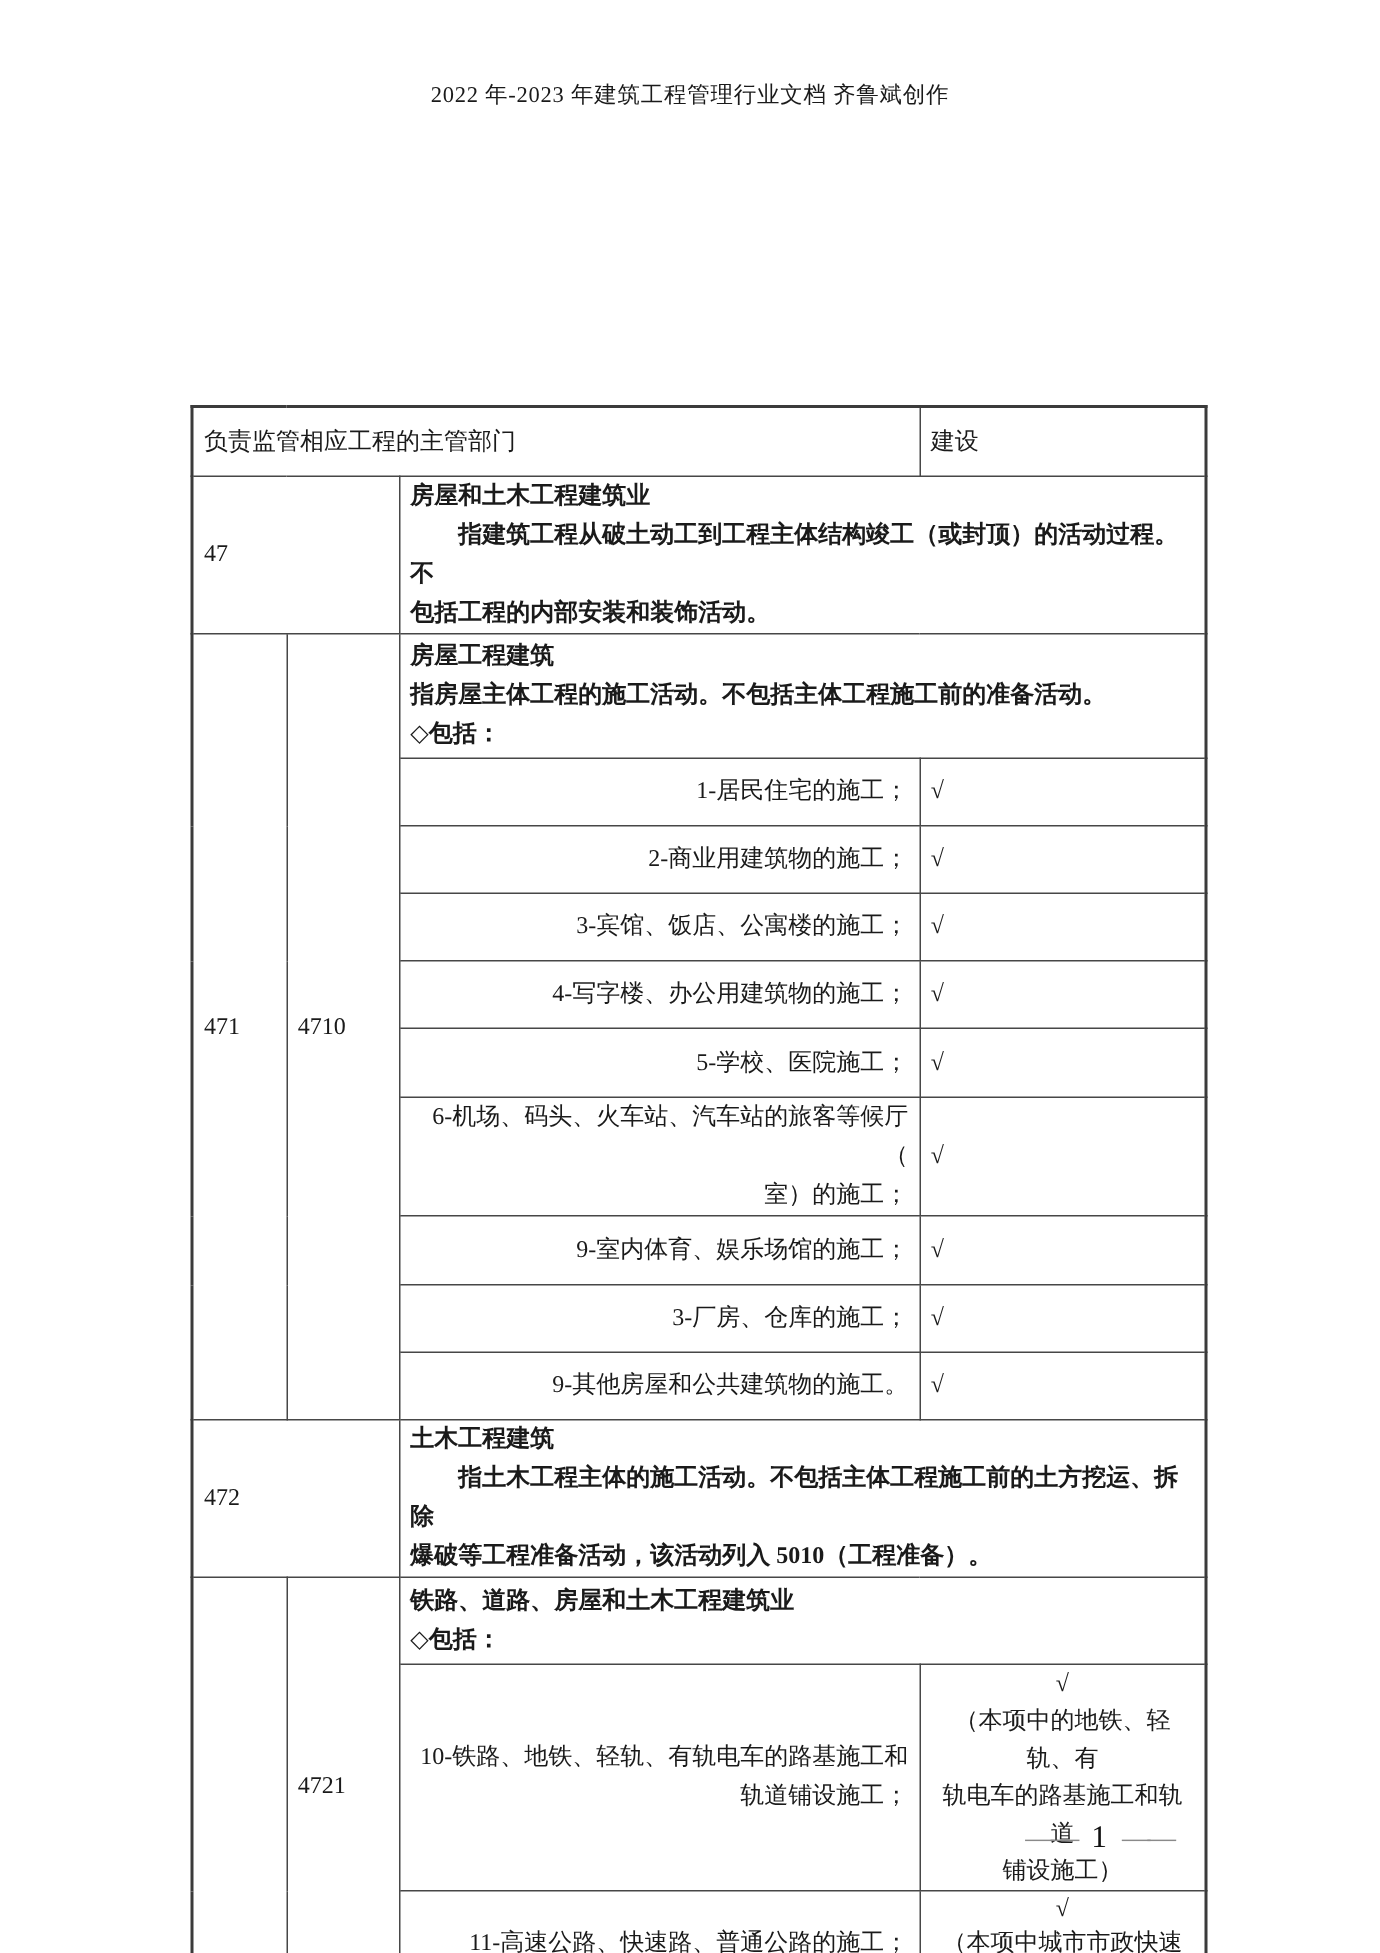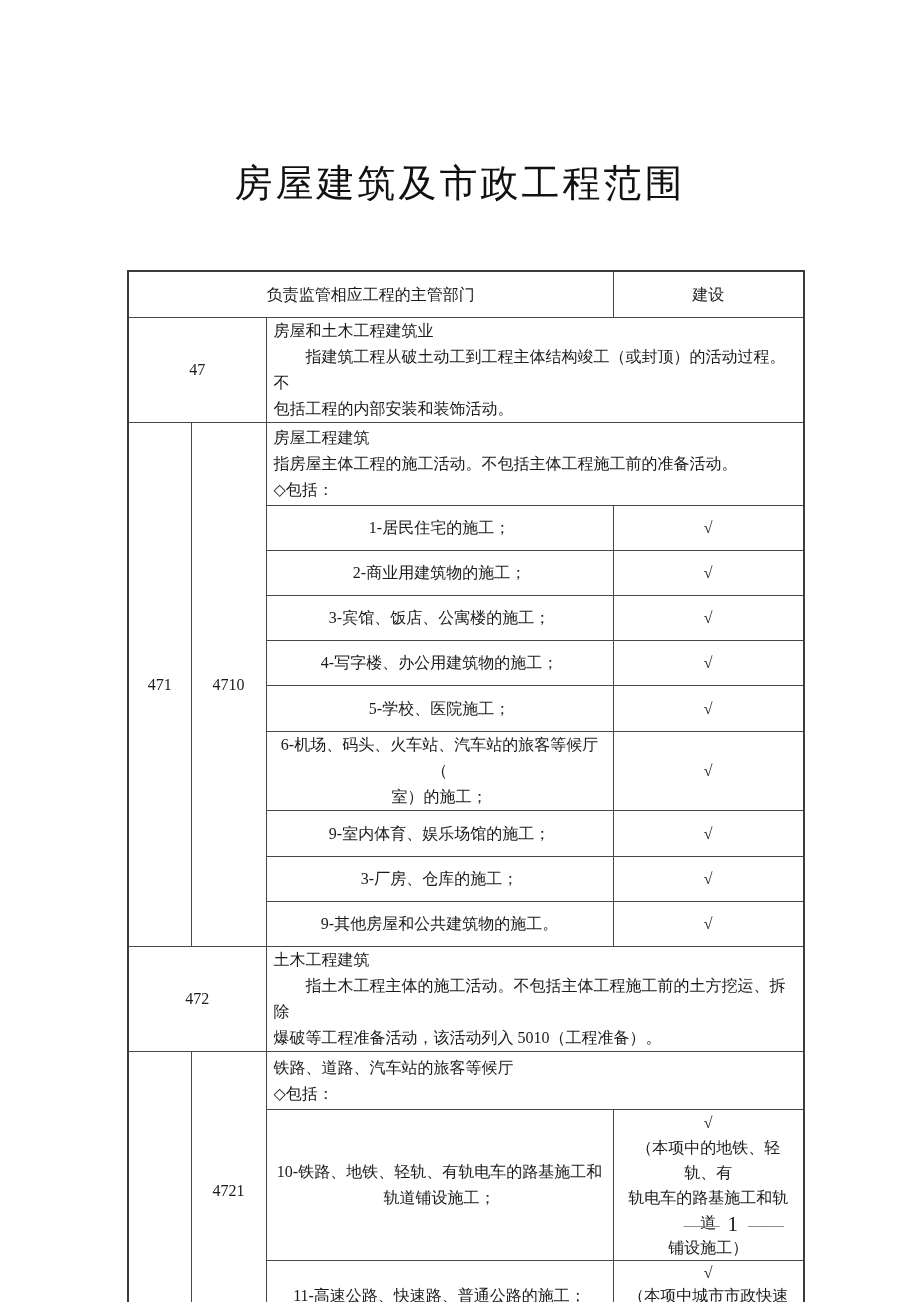--- a/index.html
+++ b/index.html
@@ -7,43 +7,43 @@
         font-family:"Liberation Serif","DejaVu Serif",serif;color:#1a1a1a;}
   .doc-header{position:absolute;top:54px;left:0;width:100%;text-align:center;
         font-size:15px;letter-spacing:.5px;color:#1a1a1a;}
   .doc-title{position:absolute;top:158px;left:0;width:100%;text-align:center;
         font-size:38px;letter-spacing:3px;color:#111;}
   table.tbl{position:absolute;left:127px;top:270px;width:676px;
         border-collapse:collapse;table-layout:fixed;border:2px solid #3b3b3b;}
   .tbl td{border:1px solid #474747;font-size:16px;line-height:26px;padding:0 7px;
         vertical-align:middle;color:#1a1a1a;overflow:hidden;word-break:break-all;}
   col.c1{width:63px}col.c2{width:75px}col.c3{width:347px}col.c4{width:191px}
-  .center{text-align:center;margin-left:12px;}
-  .desc{white-space:pre-line;padding:4px 7px 0 7px;vertical-align:top;}
-  .item{text-align:center;}
+  .center{text-align:left;margin-left:12px;}
+  .desc{white-space:pre-line;padding:4px 7px 0 7px;vertical-align:top;font-weight:bold;}
+  .item{text-align:right;}
   .wrap{white-space:pre-line;margin-top:36px;}
   .checknote{vertical-align:top;padding:2px 7px;}
   .chk{text-align:center;line-height:25px;}
   .note{text-align:center;line-height:25px;white-space:pre-line;}
   .sm .chk,.sm .note{line-height:23px;}
   .rh45 td{height:45px}.rh84 td{height:84px}.rh82 td{height:82px}
   .rh44 td{height:44px}.rh56 td{height:56px}.rh57 td{height:57px}
   .rh105 td{height:105px}.rh54 td{height:54px}
   .footer{position:absolute;top:1212px;left:0;width:100%;text-align:right;
         padding-right:138px;box-sizing:border-box;font-size:21px;}
   .fdash{color:#8a8a8a;font-size:19px;letter-spacing:-2px;}
   .fnum{color:#111;margin:0 10px;}
 </style>
 </head>
 <body>
 
 <div class="page">
 
+  <div class="doc-header">2022 年-2023 年建筑工程管理行业文档 齐鲁斌创作</div>
 
-  <div class="doc-title">房屋建筑及市政工程范围</div>
 
   <table class="tbl">
     <colgroup>
       <col class="c1">
         <col class="c2">
         <col class="c3">
         <col class="c4">
     </colgroup>
     <tbody>
       <tr class="rh45">
@@ -106,21 +106,21 @@
       <tr class="rh82">
         <td colspan="2" class="center">472</td>
         <td colspan="2" class="desc">土木工程建筑
 　　指土木工程主体的施工活动。不包括主体工程施工前的土方挖运、拆除
 爆破等工程准备活动，该活动列入 5010（工程准备）。</td>
       </tr>
 
       <tr class="rh57">
         <td rowspan="3" class="center"></td>
         <td rowspan="3" class="center">4721</td>
-        <td colspan="2" class="desc">铁路、道路、汽车站的旅客等候厅
+        <td colspan="2" class="desc">铁路、道路、房屋和土木工程建筑业
 ◇包括：</td>
       </tr>
       <tr class="rh105">
         <td class="item wrap">10-铁路、地铁、轻轨、有轨电车的路基施工和
 轨道铺设施工；</td>
         <td class="checknote">
           <div class="chk">√</div>
           <div class="note">（本项中的地铁、轻轨、有
 轨电车的路基施工和轨道
 铺设施工）</div>

